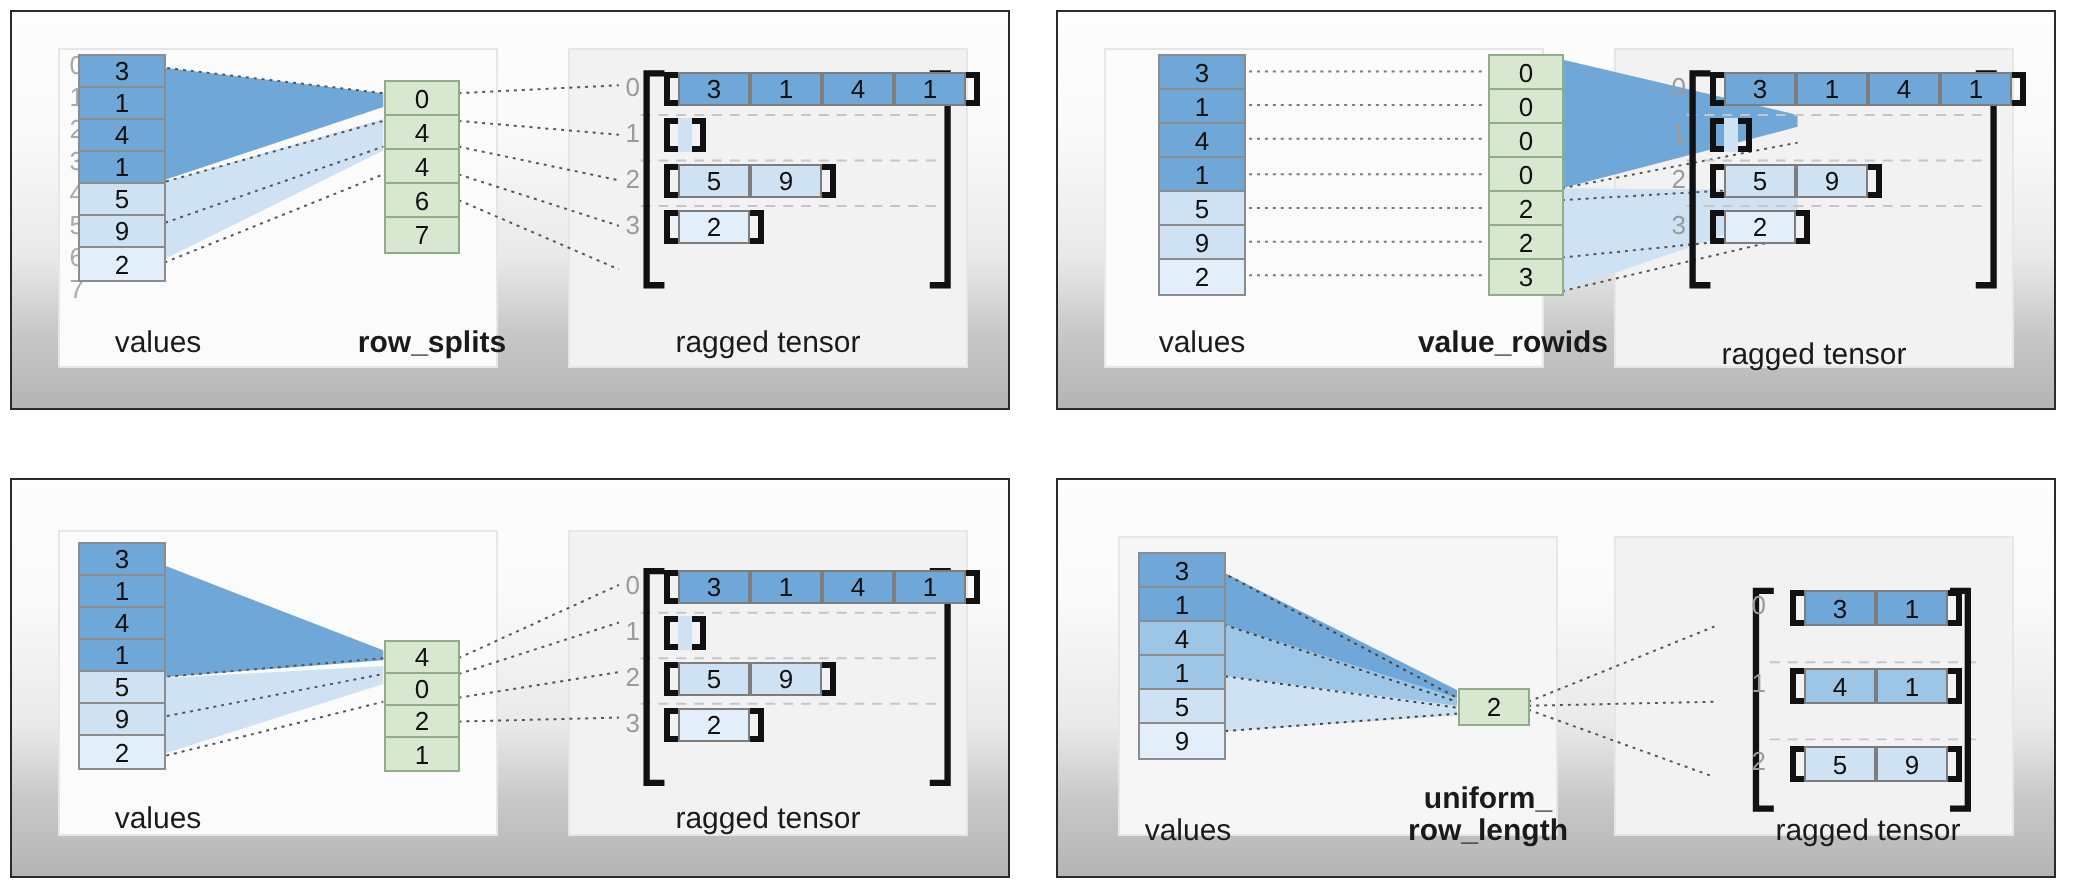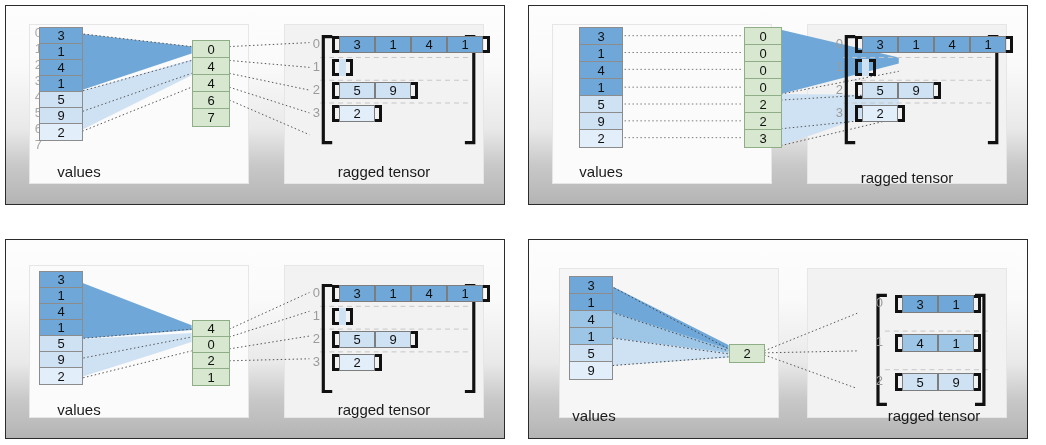--- a/index.html
+++ b/index.html
@@ -126,20 +126,21 @@
         </div>
         <div class="rtidx" style="left: 0px; top: 69px;">3</div>
         <div class="rtrow" style="left: 26px; top: 69px;">
           <div style="width: 7px; height: 17px; border-top: 3px solid rgb(17, 17, 17); border-bottom: 3px solid rgb(17, 17, 17); border-left: 3px solid rgb(17, 17, 17); border-image: initial; border-right: none; box-sizing: border-box;"></div>
           <div class="rtcell" style="width: 36px; height: 17px; background: rgb(226, 238, 250);">2</div>
           <div style="width: 7px; height: 17px; border-top: 3px solid rgb(17, 17, 17); border-right: 3px solid rgb(17, 17, 17); border-bottom: 3px solid rgb(17, 17, 17); border-image: initial; border-left: none; box-sizing: border-box;"></div>
         </div>
       </div>
 
     <div class="caption" style="left:33px;top:158px;width:80px;">values</div>
+    <div class="caption bold" style="left:145px;top:158px;width:130px;">row_splits</div>
     <div class="caption" style="left:298px;top:158px;width:160px;">ragged tensor</div>
   </div>
 
   <div class="panel tr">
     <div class="card left"></div>
     <div class="card right"></div>
 
     <svg class="overlay" viewBox="0 0 500 200">
 
       <path d="M75,30 L215,30" stroke="#7a7a7a" stroke-width="1" fill="none" stroke-dasharray="1.5 2.5"></path>
@@ -208,20 +209,21 @@
         </div>
         <div class="rtidx" style="left: 0px; top: 69px;">3</div>
         <div class="rtrow" style="left: 26px; top: 69px;">
           <div style="width: 7px; height: 17px; border-top: 3px solid rgb(17, 17, 17); border-bottom: 3px solid rgb(17, 17, 17); border-left: 3px solid rgb(17, 17, 17); border-image: initial; border-right: none; box-sizing: border-box;"></div>
           <div class="rtcell" style="width: 36px; height: 17px; background: rgb(226, 238, 250);">2</div>
           <div style="width: 7px; height: 17px; border-top: 3px solid rgb(17, 17, 17); border-right: 3px solid rgb(17, 17, 17); border-bottom: 3px solid rgb(17, 17, 17); border-image: initial; border-left: none; box-sizing: border-box;"></div>
         </div>
       </div>
 
     <div class="caption" style="left:32px;top:158px;width:80px;">values</div>
+    <div class="caption bold" style="left:155px;top:158px;width:145px;">value_rowids</div>
     <div class="caption" style="left:298px;top:164px;width:160px;">ragged tensor</div>
   </div>
 
   <div class="panel bl">
     <div class="card left" style="top:25px;height:153px;"></div>
     <div class="card right" style="top:25px;height:153px;"></div>
 
     <svg class="overlay" viewBox="0 0 500 200">
       <polygon points="57,36 57,101 186,91 186,86" fill="#6fa8d8"></polygon>
       <polygon points="57,101 57,144 186,103 186,94" fill="#cfe2f4"></polygon>
@@ -341,16 +343,18 @@
         <div class="rtidx" style="left: 0px; top: 78px;">2</div>
         <div class="rtrow" style="left: 26px; top: 78px;">
           <div style="width: 7px; height: 18px; border-top: 3px solid rgb(17, 17, 17); border-bottom: 3px solid rgb(17, 17, 17); border-left: 3px solid rgb(17, 17, 17); border-image: initial; border-right: none; box-sizing: border-box;"></div>
           <div class="rtcell" style="width: 36px; height: 18px; background: rgb(207, 226, 244);">5</div>
           <div class="rtcell" style="width: 36px; height: 18px; background: rgb(207, 226, 244);">9</div>
           <div style="width: 7px; height: 18px; border-top: 3px solid rgb(17, 17, 17); border-right: 3px solid rgb(17, 17, 17); border-bottom: 3px solid rgb(17, 17, 17); border-image: initial; border-left: none; box-sizing: border-box;"></div>
         </div>
       </div>
 
     <div class="caption" style="left:25px;top:168px;width:80px;">values</div>
+    <div class="caption bold" style="left:140px;top:152px;width:150px;">uniform_
+row_length</div>
     <div class="caption" style="left:325px;top:168px;width:160px;">ragged tensor</div>
   </div>
 
 </div>
 
 </body></html>

